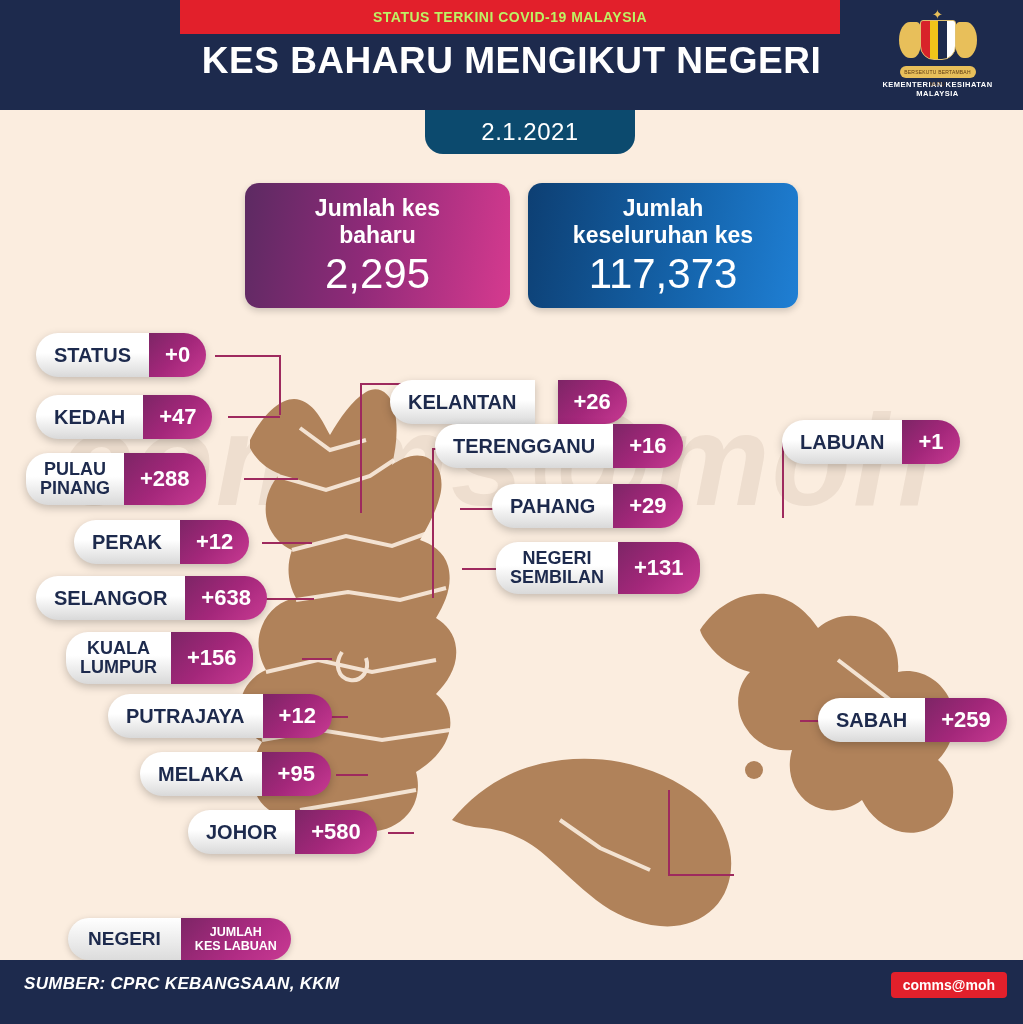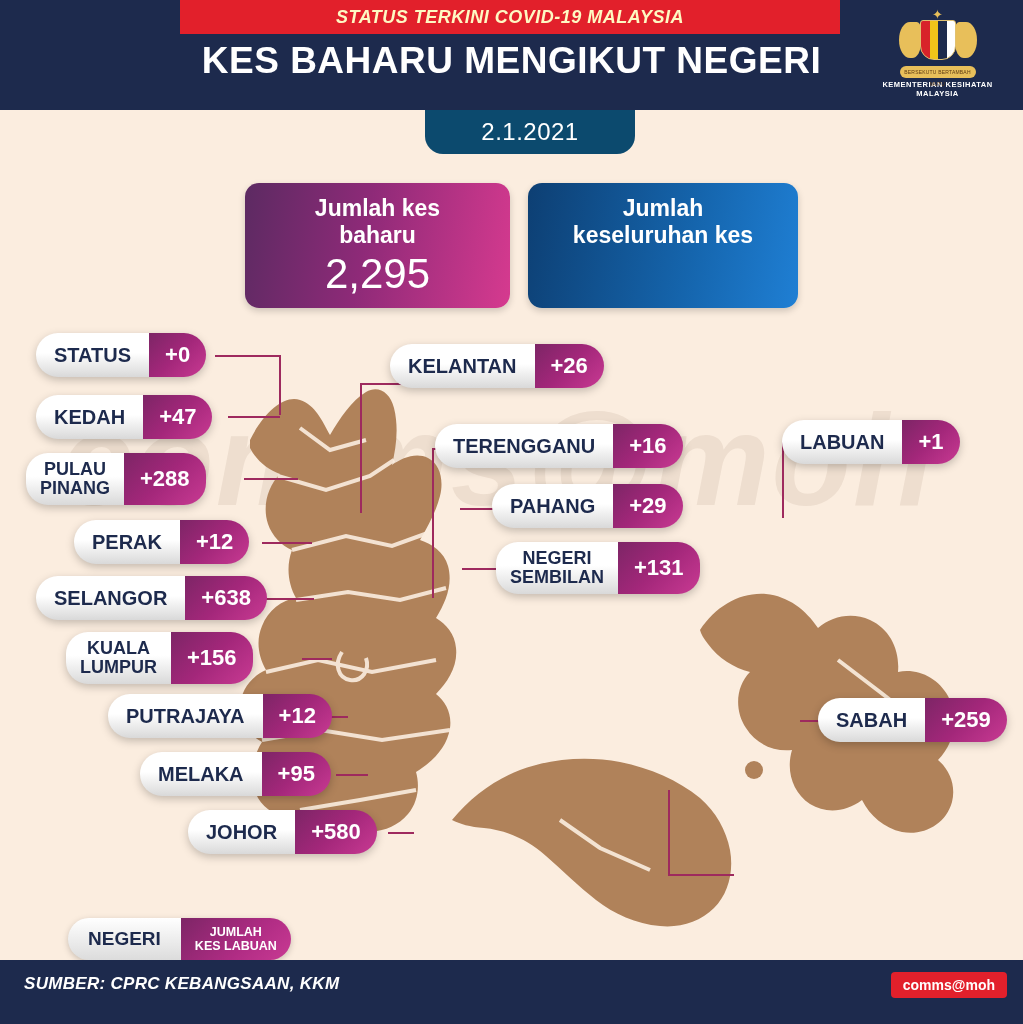--- a/index.html
+++ b/index.html
@@ -34,24 +34,23 @@
     position: absolute;
     left: 180px; top: 0;
     width: 660px;
     height: 34px;
     background: #e2202b;
     display: flex;
     align-items: center;
     justify-content: center;
   }
   .header-ribbon span {
-    color: #fef9c3;
-    font-size: 18px;
-    font-weight: bold;
-    font-style: italic;
+    color: #bef264;
+    font-size: 14px;
+    font-weight: bold;
     letter-spacing: 0.5px;
     text-transform: uppercase;
   }
   .header-title {
     position: absolute;
     left: 0; top: 40px;
     width: 1023px;
     text-align: center;
     color: #ffffff;
     font-size: 37px;
@@ -326,20 +325,21 @@
       <div>Jumlah kes</div>
       <div>baharu</div>
     </div>
     <div class="card-value">2,295</div>
   </div>
   <div class="card card-total">
     <div class="card-label">
       <div>Jumlah</div>
       <div>keseluruhan kes</div>
     </div>
+    <div class="card-value">117,373</div>
   </div>
 
   <div class="watermark">comms@moh</div>
 
   <div class="map">
     <svg width="1023" height="640" viewBox="0 0 1023 640" xmlns="http://www.w3.org/2000/svg" aria-hidden="true">
 
       <path fill="#b0825a" d="
         M250,140
         C265,110 285,95 300,100
@@ -488,21 +488,21 @@
   <div class="pill" style="left:140px; top:752px;justify-content:center;">
     <div class="name">MELAKA</div>
     <div class="val">+95</div>
   </div>
 
   <div class="pill" style="left:188px; top:810px;">
     <div class="name">JOHOR</div>
     <div class="val">+580</div>
   </div>
 
-  <div class="pill" style="left:390px; top:344px;">
+  <div class="pill" style="left:390px; top:380px;gap:23px;">
     <div class="name">KELANTAN</div>
     <div class="val">+26</div>
   </div>
 
   <div class="pill" style="left:435px; top:424px;">
     <div class="name">TERENGGANU</div>
     <div class="val">+16</div>
   </div>
 
   <div class="pill" style="left:492px; top:484px;">

